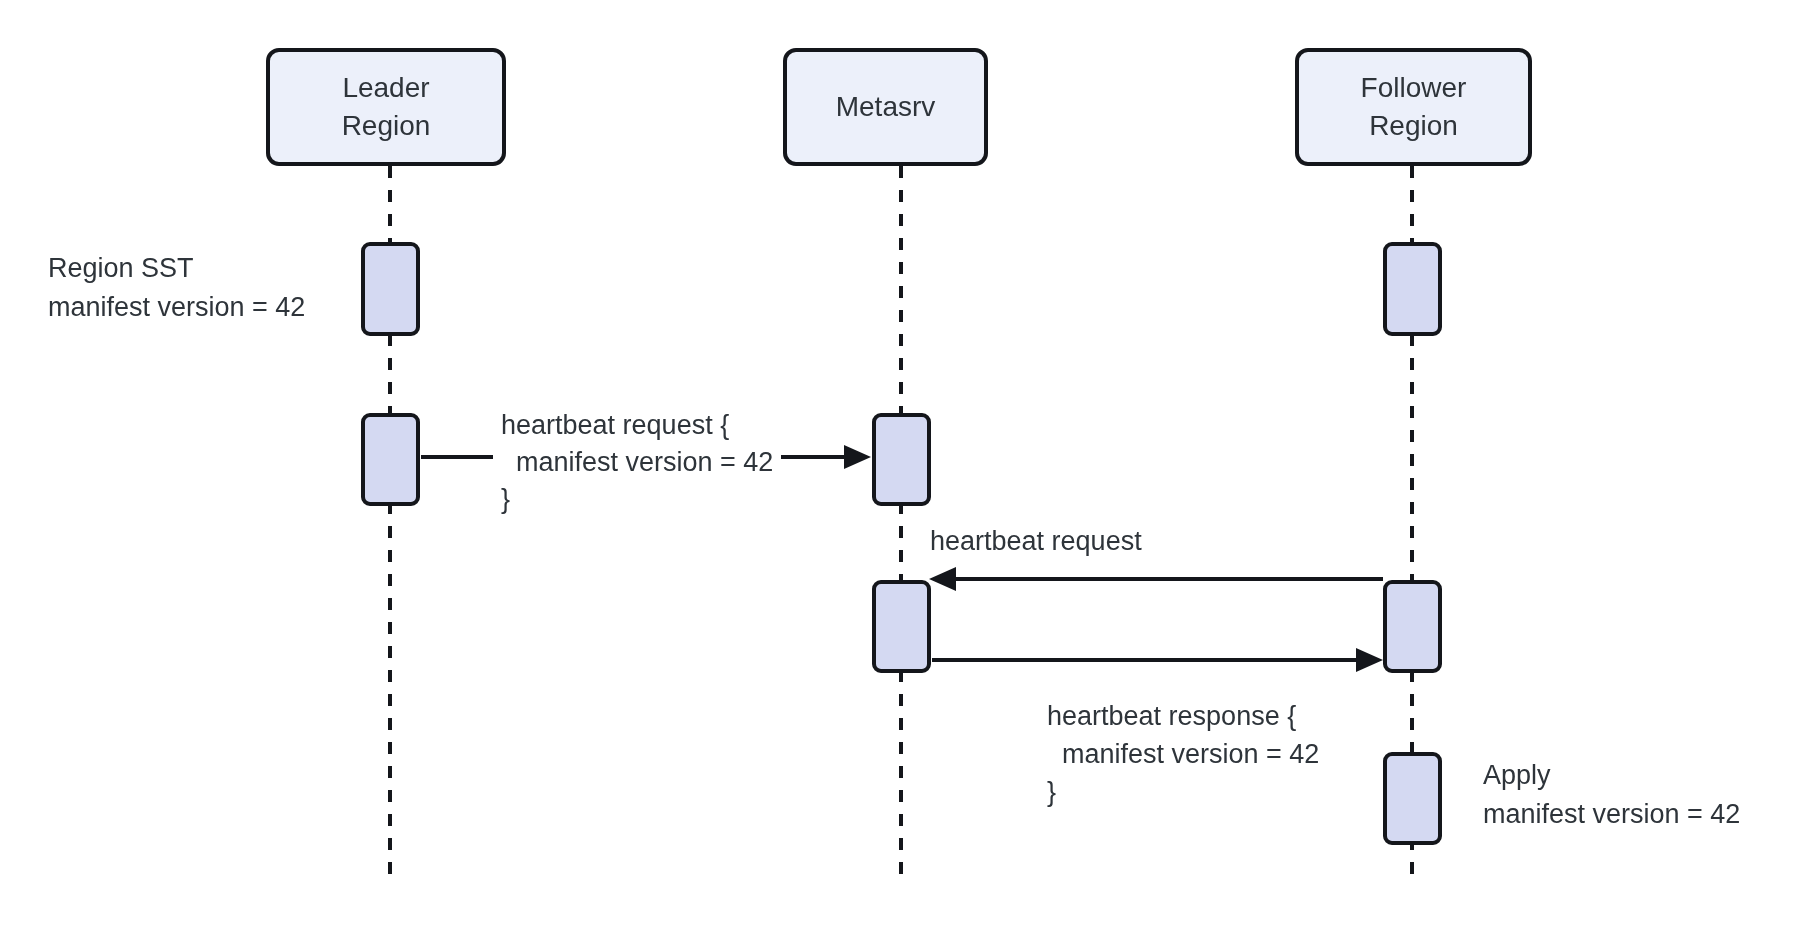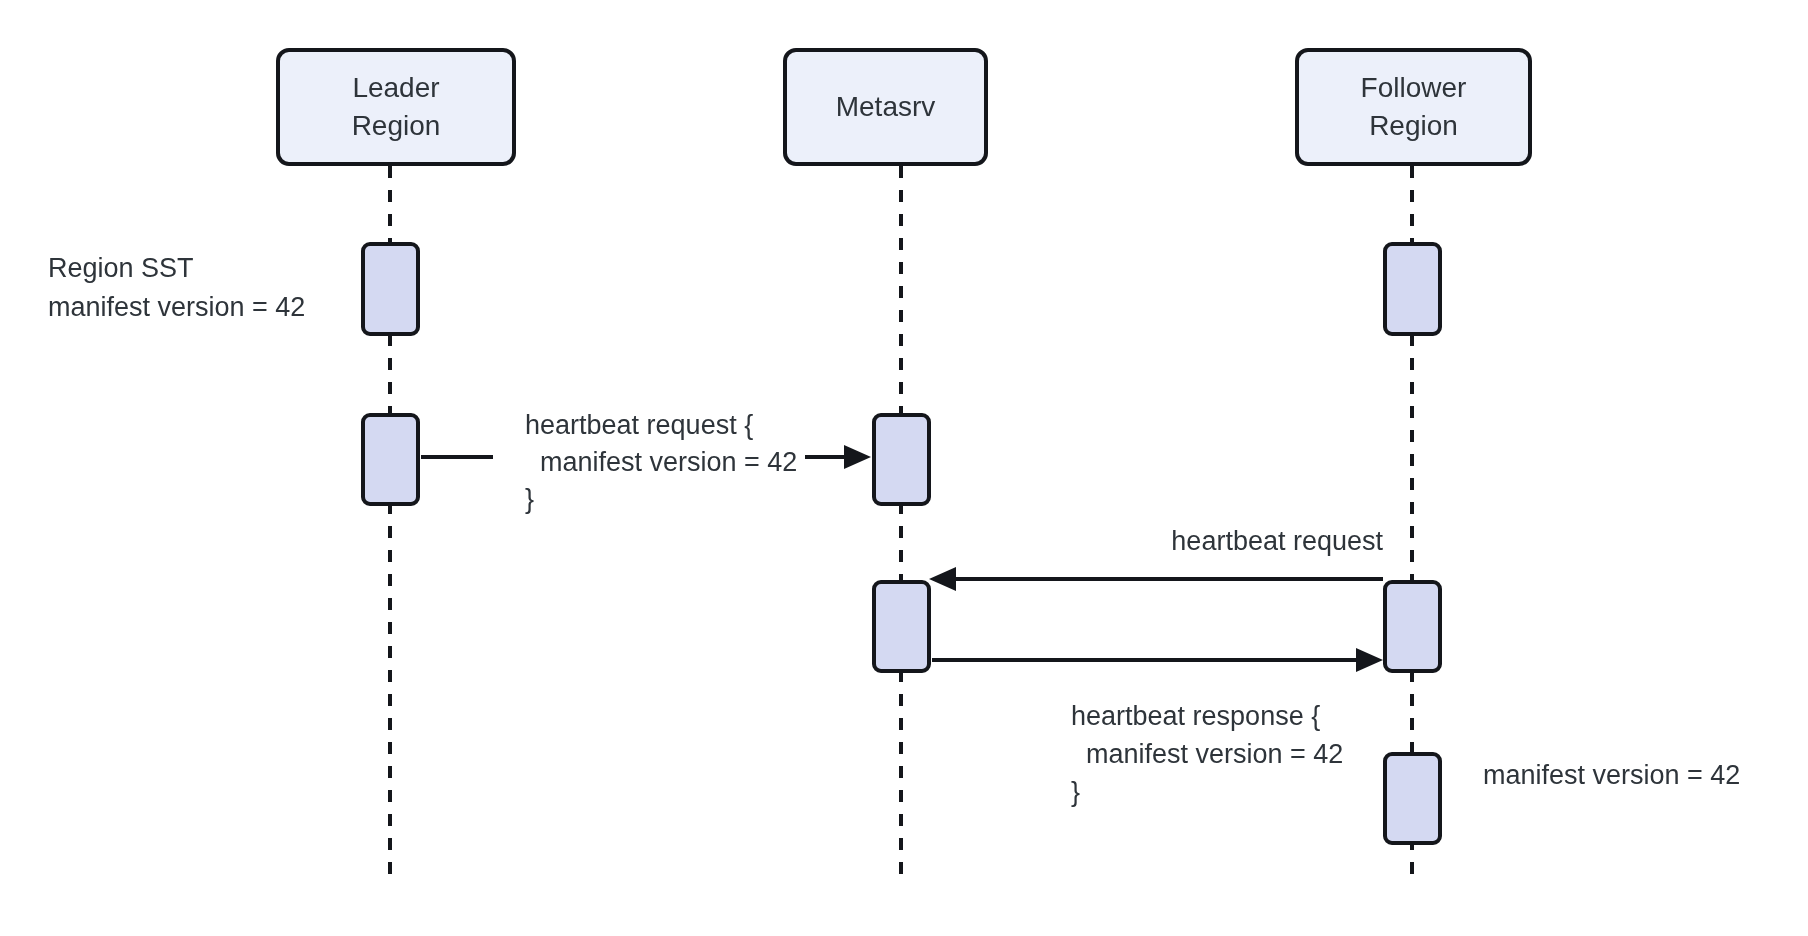--- a/index.html
+++ b/index.html
@@ -29,21 +29,21 @@
     border-radius: 13px;
     display: flex;
     flex-direction: column;
     align-items: center;
     justify-content: center;
     font-size: 28px;
     line-height: 38px;
     color: var(--text);
     z-index: 3;
   }
-  #p-leader   { left: 276px;  top: 48px; width: 240px; height: 118px; }
+  #p-leader   { left: 266px;  top: 48px; width: 240px; height: 118px; }
   #p-metasrv  { left: 783px;  top: 48px; width: 205px; height: 118px; }
   #p-follower { left: 1295px; top: 48px; width: 237px; height: 118px; }
 
   
   .lifeline {
     position: absolute;
     top: 166px;
     height: 712px;
     width: 4px;
     background-image: repeating-linear-gradient(to bottom, var(--stroke) 0 12px, transparent 12px 24px);
@@ -99,31 +99,31 @@
   #arrow-c-line { left: 932px;  top: 658px; width: 426px; }
   #arrow-c-head { left: 1356px; top: 648px; }
 
   
   .msg-label {
     position: absolute;
     font-size: 27px;
     color: var(--text);
     z-index: 5;
   }
-  .msg-label .line { white-space: pre; margin-left: 24px; }
+  .msg-label .line { white-space: pre; }
   #label-a {
     left: 493px; top: 407px;
     background: var(--background);
     padding: 0 8px;
     line-height: 37px;
   }
   #label-b {
     left: 930px; top: 525px;
     width: 453px;
-    text-align: right;
+    text-align: left;
     line-height: 32px;
   }
   #label-c {
     left: 1047px; top: 697px;
     line-height: 38px;
   }
 
   
   .note {
     position: absolute;
@@ -185,16 +185,17 @@
     <div class="line">heartbeat response {</div>
     <div class="line">  manifest version = 42</div>
     <div class="line">}</div>
   </div>
 
   <div class="note" id="note-flush">
     <div class="line">Region SST</div>
     <div class="line">manifest version = 42</div>
   </div>
   <div class="note" id="note-apply">
+    <div class="line">Apply</div>
     <div class="line">manifest version = 42</div>
   </div>
 
 </div>
 
 </body></html>

